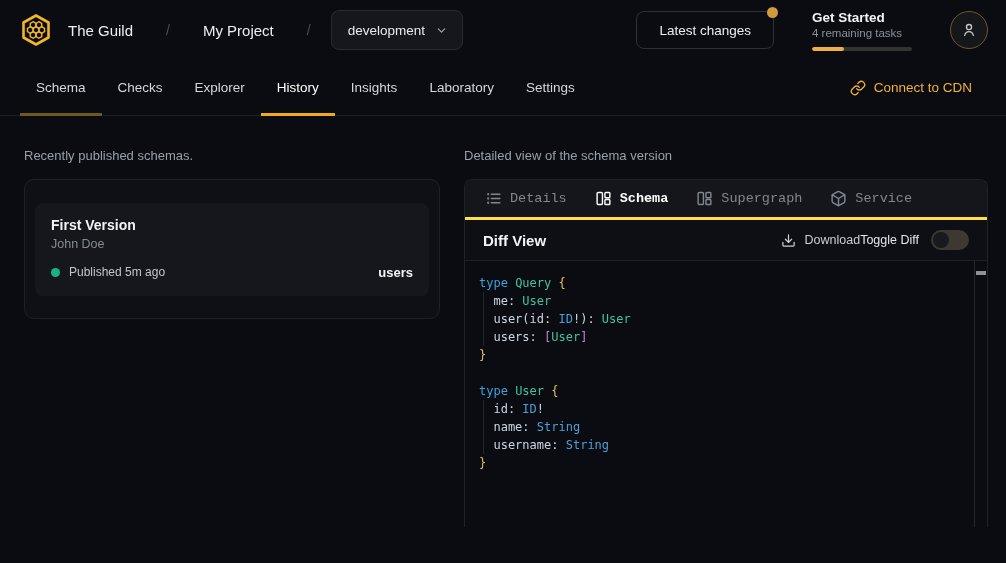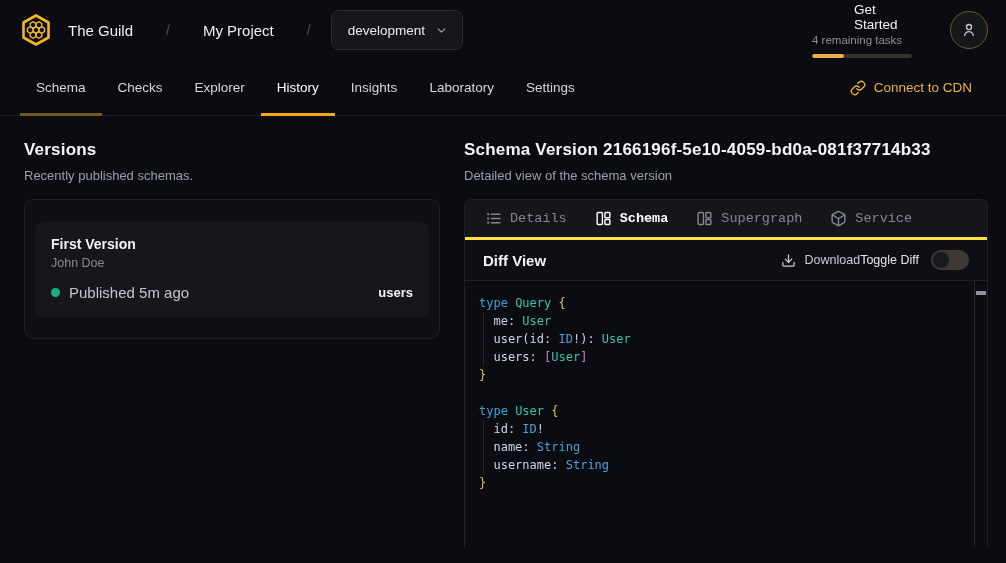--- a/index.html
+++ b/index.html
@@ -30,21 +30,21 @@
   .latest-changes-btn {
     position:relative; background:transparent; border:1px solid #2d3036;
     border-radius:8px; height:38px; padding:0 22px; color:#eceef1;
     font-size:13.5px; font-family:inherit; cursor:pointer;
   }
   .notif-dot {
     position:absolute; top:-5px; right:-5px; width:11px; height:11px;
     border-radius:50%; background:#d09a3e;
   }
   .get-started { width:100px; cursor:pointer; }
-  .gs-title { font-size:13.5px; font-weight:400; color:#f2f3f5;margin-left:42px; }
+  .gs-title { font-size:13.5px; font-weight:700; color:#f2f3f5; }
   .gs-sub { font-size:11.5px; color:#8b9097; margin-top:2px; }
   .gs-progress { margin-top:8px; height:4px; border-radius:2px; background:#33342f; overflow:hidden; }
   .gs-progress-fill { height:100%; border-radius:2px; background:#eeb045; }
   .avatar-btn {
     width:38px; height:38px; border-radius:50%; background:#16171b;
     border:1.5px solid #6e5828; display:flex; align-items:center; justify-content:center;
     cursor:pointer;
   }
 
   
@@ -78,21 +78,21 @@
     border-radius:10px; padding:10px; height:140px;
     display:flex; flex-direction:column; justify-content:center;
   }
   .version-item {
     background:#15171d; border-radius:8px; padding:14px 16px 16px; cursor:pointer;
   }
   .version-title { font-size:14px; font-weight:700; color:#f2f3f5; }
   .version-author { font-size:12.5px; color:#868b92; margin-top:4px; }
   .version-meta { display:flex; align-items:center; margin-top:14px; }
   .status-dot { width:9px; height:9px; border-radius:50%; background:#17b383; margin-right:9px; }
-  .version-status { font-size:15px; color:#c2c6cc; }
+  .version-status { font-size:12px; color:#c2c6cc; }
   .version-service { margin-left:auto; font-size:13px; font-weight:700; color:#f2f3f5; }
 
   
   .detail-panel {
     margin-top:16px; border:1px solid #1e222b; border-bottom:none;
     border-radius:8px 8px 0 0; overflow:hidden; height:348px;
     display:flex; flex-direction:column;
   }
   .panel-tabs {
     height:40px; flex:none; background:#14161c; display:flex; align-items:flex-start;
@@ -173,20 +173,24 @@
   <button class="target-selector">
     <span>development</span>
     <span>
       <svg width="13" height="13" viewBox="0 0 24 24" fill="none" stroke="#9aa0a8" stroke-width="2.4" stroke-linecap="round" stroke-linejoin="round">
           <polyline points="6 9 12 15 18 9"></polyline>
         </svg>
     </span>
   </button>
 
   <div class="header-right">
+    <button class="latest-changes-btn">
+      <span>Latest changes</span>
+      <span class="notif-dot" style="background: rgb(208, 154, 62);"></span>
+    </button>
 
     <div class="get-started">
       <div class="gs-title">Get Started</div>
       <div class="gs-sub">4 remaining tasks</div>
       <div class="gs-progress">
         <div class="gs-progress-fill" style="width: 32%;"></div>
       </div>
     </div>
 
     <button class="avatar-btn">
@@ -216,38 +220,36 @@
         <path d="M14 11a5 5 0 0 0-7.54-.54l-3 3a5 5 0 0 0 7.07 7.07l1.71-1.71"></path>
       </svg>
     </span>
     <span>Connect to CDN</span>
   </a>
 </nav>
 
 <main class="main">
 
   <section class="col-left">
-    <h2 class="section-title">Versions</h2>
     <p class="section-sub">Recently published schemas.</p>
 
     <div class="versions-card">
       <div class="version-item">
         <div class="version-title">First Version</div>
         <div class="version-author">John Doe</div>
         <div class="version-meta">
           <span class="status-dot" style="background: rgb(23, 179, 131);"></span>
           <span class="version-status">Published 5m ago</span>
           <span class="version-service">users</span>
         </div>
       </div>
     </div>
   </section>
 
   <section class="col-right">
-    <h2 class="section-title">Schema Version 2166196f-5e10-4059-bd0a-081f37714b33</h2>
     <p class="section-sub">Detailed view of the schema version</p>
 
     <div class="detail-panel">
 
       <div class="panel-tabs">
         <button class="ptab">
           <span>
             <svg width="17" height="17" viewBox="0 0 24 24" fill="none" stroke-width="2" stroke-linecap="round">
               <circle cx="4.5" cy="6" r="0.6"></circle>
                 <circle cx="4.5" cy="12" r="0.6"></circle>

